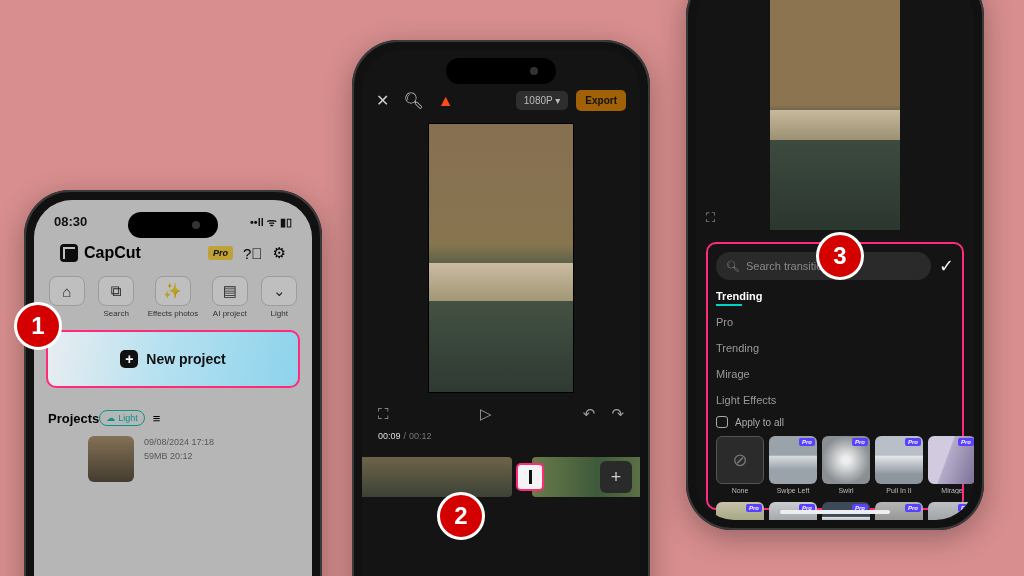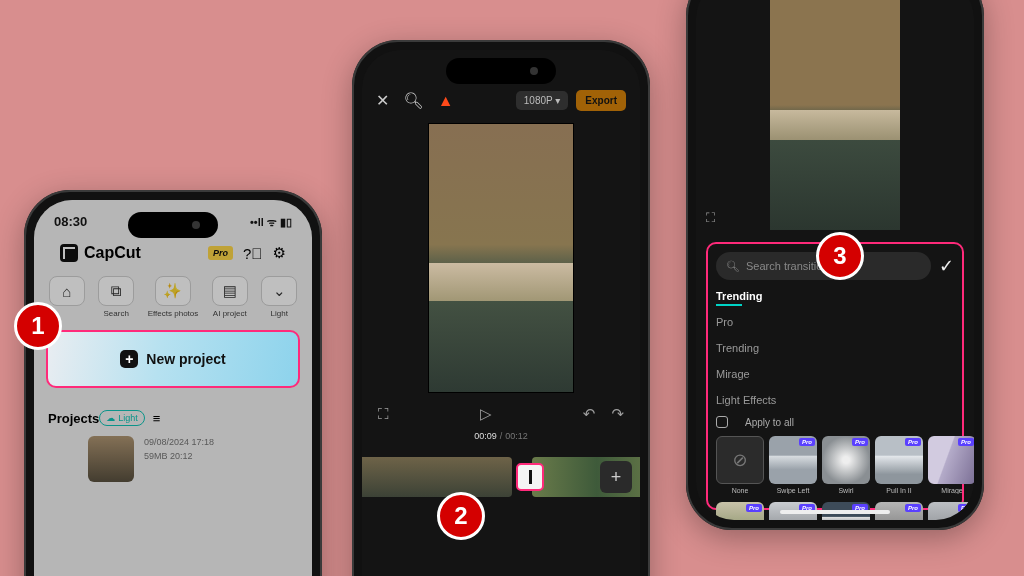--- a/index.html
+++ b/index.html
@@ -56,21 +56,21 @@
 .ed-right { display:flex; gap:8px; align-items:center; }
 .res-chip { background:#2e2e2e; color:#bbb; font-size:10px; padding:4px 8px; border-radius:5px; }
 .export-btn { background:#a16207; color:#111; font-size:10px; font-weight:600; padding:5px 9px; border-radius:5px; }
 
 .preview-frame { margin:4px auto 0; width:146px; height:270px; background:linear-gradient(#876f52 0%, #87754f 45%, #4a5847 55%, #2e3a33 100%); border:1px solid #000; position:relative; }
 .preview-frame::after{ content:""; position:absolute; left:0; right:0; top:52%; height:14%; background:linear-gradient(#cbbba2, #a19775); }
 
 .controls { display:flex; align-items:center; justify-content:space-between; padding:12px 16px 4px; color:#9e9e9e; font-size:15px; }
 .controls .mid { display:flex; gap:40px; align-items:center; }
 
-.time-row { display:flex; gap:3px; font-size:9px; color:#777; padding:4px 16px 2px;justify-content:center; }
+.time-row { display:flex; gap:3px; font-size:9px; color:#777; padding:4px 16px 2px; }
 
 .timeline { position:relative; height:54px; margin:8px 0 0; }
 .film { position:absolute; top:6px; height:40px; border-radius:4px; }
 .filmA { left:-100px; width:250px; background:linear-gradient(#6e6348,#3c4236); }
 .filmB { left:170px; width:130px; background:linear-gradient(90deg,#6a7b4a,#3e5a3a,#6a7b4a); }
 .addclip { position:absolute; right:8px; top:10px; width:32px; height:32px; background:#2a2a2a; border-radius:6px; color:#ccc; display:flex; align-items:center; justify-content:center; font-size:18px; }
 .trans-node { position:absolute; left:154px; top:12px; width:28px; height:28px; background:#f4f4f4; border:2px solid #ff2a7a; border-radius:5px; display:flex; align-items:center; justify-content:center; z-index:6; }
 .trans-node .bar { width:3px; height:14px; background:#111; }
 
 
@@ -84,21 +84,21 @@
 
 .trans-panel { position:absolute; left:10px; right:10px; top:262px; bottom:10px; border:2px solid #ff2a7a; border-radius:10px; padding:8px; background:#141414; }
 .search-row { display:flex; align-items:center; gap:8px; }
 .search-fld { flex:1; background:#2a2a2a; border-radius:16px; height:28px; display:flex; align-items:center; gap:6px; padding:0 10px; color:#888; font-size:11px; }
 .check-ico { color:#eee; font-size:18px; }
 
 .tabs { display:flex; gap:14px; font-size:11px; color:#9a9a9a; margin:10px 0 4px; overflow:hidden; white-space:nowrap;flex-direction:column; }
 .tabs .active { color:#fff; font-weight:600; position:relative; }
 .tabs .active::after{ content:""; position:absolute; left:0; bottom:-4px; width:26px; height:2px; background:#00d4c6; }
 
-.applyall { display:flex; align-items:center; gap:17px; color:#aaa; font-size:10px; margin:10px 0 8px; }
+.applyall { display:flex; align-items:center; gap:7px; color:#aaa; font-size:10px; margin:10px 0 8px; }
 .applyall .ring { width:12px; height:12px; border:1.5px solid #aaa; border-radius:3px; }
 
 .trans-grid { display:flex; gap:5px; }
 .trans-item { width:48px; text-align:center; }
 .trans-thumb { width:48px; height:48px; border-radius:6px; background:#2b2b2b; position:relative; overflow:hidden; }
 .trans-thumb.none { border:1.5px solid #555; display:flex; align-items:center; justify-content:center; color:#777; font-size:18px; }
 .trans-thumb .pro-tag { position:absolute; top:2px; right:2px; background:#5a40ff; color:#fff; font-size:6px; font-weight:800; padding:1px 3px; border-radius:2px; font-style:italic; }
 .trans-thumb.img1 { background:linear-gradient(#9aa2aa 40%, #d7dce0 42%, #9aa2aa 70%); }
 .trans-thumb.img2 { background:radial-gradient(circle,#eee 10%,#8a8f93 70%); }
 .trans-thumb.img3 { background:linear-gradient(#b8bfc6 40%, #e3e7eb 42%, #8e969d 80%); }

